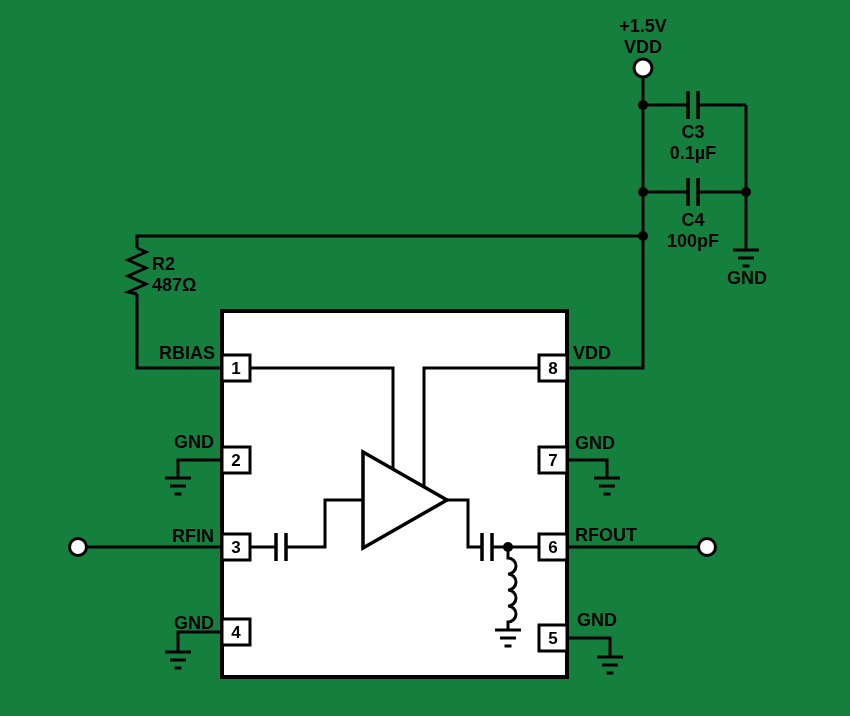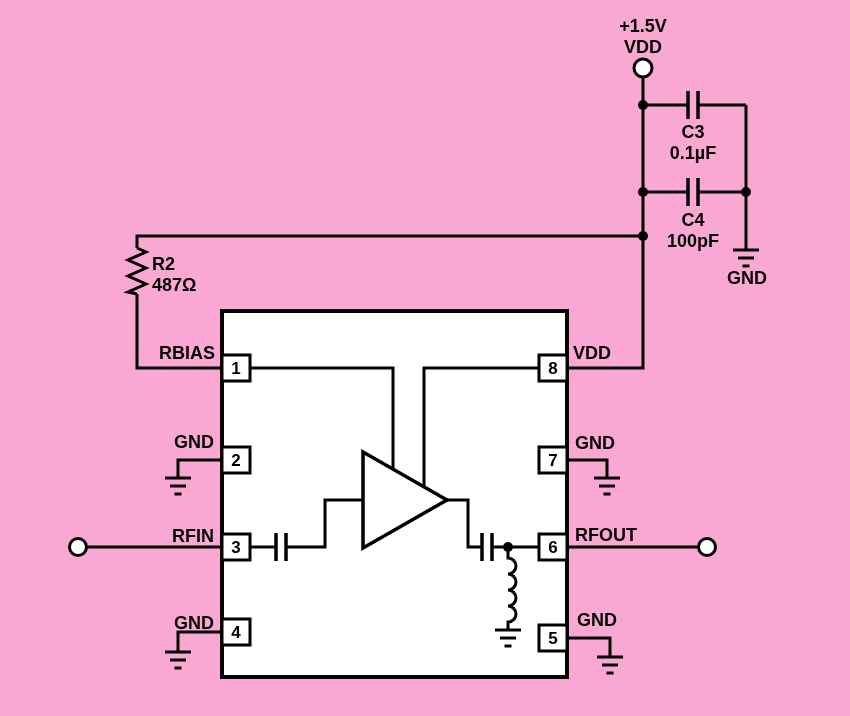--- a/index.html
+++ b/index.html
@@ -1,19 +1,19 @@
 <!DOCTYPE html>
 <html><head>
 <meta charset="utf-8">
 <style>
   html,body{margin:0;padding:0;background:#ffffff;}
   .canvas{
     position:relative;
     width:850px;height:716px;
-    background:#f9a8d4;
+    background:#15803d;
     font-family:"Liberation Sans", sans-serif;
   }
   svg{position:absolute;left:0;top:0;}
   text{
     font-family:"Liberation Sans", sans-serif;
     font-weight:700;
     fill:#000000;
   }
   .lbl{font-size:18px;}
   .pin-num{font-size:17px;}

